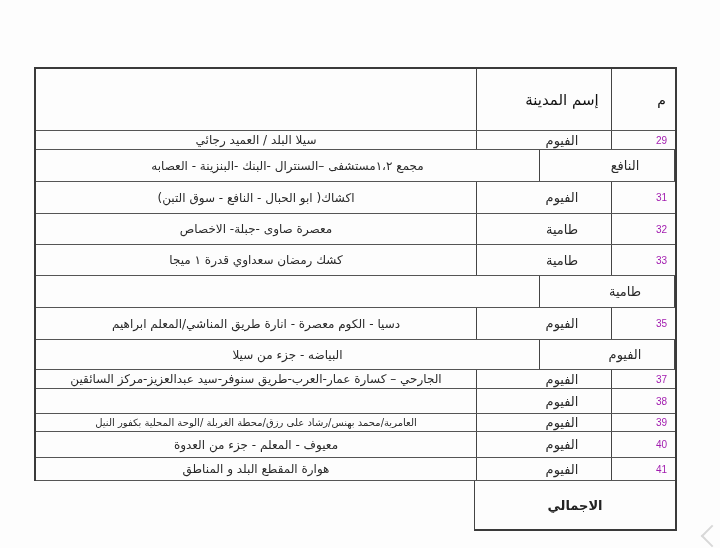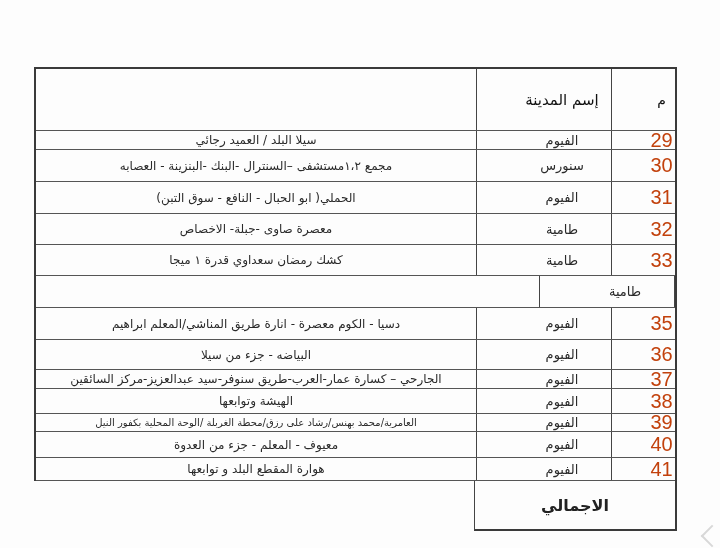--- a/index.html
+++ b/index.html
@@ -42,22 +42,22 @@
       justify-content: center;
       box-sizing: border-box;
       overflow: hidden;
       white-space: nowrap;
       direction: rtl;
       padding-left: 36px;
     }
     .c-num {
       width: 63px;
       font-family: "Liberation Sans", sans-serif;
-      font-size: 20px;
-      color: #c2410c;
+      font-size: 10px;
+      color: #a21caf;
     }
     .c-city {
       width: 136px;
       border-left: 1.5px solid #444;
       border-right: 1.5px solid #444;
       font-size: 13px;
       color: #2a2a2a;
     }
     .c-areas {
       flex: 1;
@@ -79,21 +79,21 @@
       width: 203px;
       height: 50px;
       border-left: 1.5px solid #444;
       border-right: 2px solid #3a3a3a;
       border-bottom: 2px solid #3a3a3a;
       box-sizing: border-box;
       display: flex;
       align-items: center;
       justify-content: center;
       direction: rtl;
-      font-size: 16px;
+      font-size: 13px;
       font-weight: bold;
       color: #222;
     }
     .corner-mark {
       position: absolute;
       left: 704px;
       top: 528px;
       width: 14px;
       height: 14px;
       border-left: 2px solid #cfcfcf;
@@ -114,29 +114,28 @@
       <div class="cell c-city">إسم المدينة</div>
     </div>
 
     <div class="row" style="height:19px;">
       <div class="cell c-num">29</div>
       <div class="cell c-city">الفيوم</div>
       <div class="cell c-areas">سيلا البلد / العميد رجائي</div>
     </div>
 
     <div class="row" style="height:32px;">
-      <div class="cell c-num">30</div>
-      <div class="cell c-city">سنورس</div>
+      <div class="cell c-city">النافع</div>
       <div class="cell c-areas">مجمع ١،٢مستشفى –السنترال -البنك -البنزينة - العصابه</div>
     </div>
 
     <div class="row" style="height:32px;">
       <div class="cell c-num">31</div>
       <div class="cell c-city">الفيوم</div>
-      <div class="cell c-areas">الحملي( ابو الحبال - النافع - سوق التبن)</div>
+      <div class="cell c-areas">اكشاك( ابو الحبال - النافع - سوق التبن)</div>
     </div>
 
     <div class="row" style="height:31px;">
       <div class="cell c-num">32</div>
       <div class="cell c-city">طامية</div>
       <div class="cell c-areas">معصرة صاوى -جبلة- الاخصاص</div>
     </div>
 
     <div class="row" style="height:31px;">
       <div class="cell c-num">33</div>
@@ -148,53 +147,51 @@
       <div class="cell c-city">طامية</div>
     </div>
 
     <div class="row" style="height:32px;">
       <div class="cell c-num">35</div>
       <div class="cell c-city">الفيوم</div>
       <div class="cell c-areas">دسيا - الكوم معصرة - انارة طريق المناشي/المعلم ابراهيم</div>
     </div>
 
     <div class="row" style="height:30px;">
-      <div class="cell c-num">36</div>
       <div class="cell c-city">الفيوم</div>
       <div class="cell c-areas">البياضه - جزء من سيلا</div>
     </div>
 
     <div class="row" style="height:19px;">
       <div class="cell c-num">37</div>
       <div class="cell c-city">الفيوم</div>
       <div class="cell c-areas" style="font-size:12px;">الجارحي – كسارة عمار-العرب-طريق سنوفر-سيد عبدالعزيز-مركز السائقين</div>
     </div>
 
     <div class="row" style="height:25px;">
       <div class="cell c-num">38</div>
       <div class="cell c-city">الفيوم</div>
-      <div class="cell c-areas">الهيشة وتوابعها</div>
     </div>
 
     <div class="row" style="height:18px;">
       <div class="cell c-num">39</div>
       <div class="cell c-city">الفيوم</div>
       <div class="cell c-areas" style="font-size:10px;">العامرية/محمد بهنس/رشاد على رزق/محطة الغربلة /الوحة المحلية بكفور النيل</div>
     </div>
 
     <div class="row" style="height:26px;">
       <div class="cell c-num">40</div>
       <div class="cell c-city">الفيوم</div>
       <div class="cell c-areas">معيوف - المعلم - جزء من العدوة</div>
     </div>
 
     <div class="row" style="height:23px;">
       <div class="cell c-num">41</div>
       <div class="cell c-city">الفيوم</div>
-      <div class="cell c-areas">هوارة المقطع البلد و توابعها</div>
+      <div class="cell c-areas">هوارة المقطع البلد و المناطق</div>
     </div>
 
   </div>
 
   <div class="total-box">
     <span>الاجمالي</span>
   </div>
 
   <div class="corner-mark"></div>
 </div>

